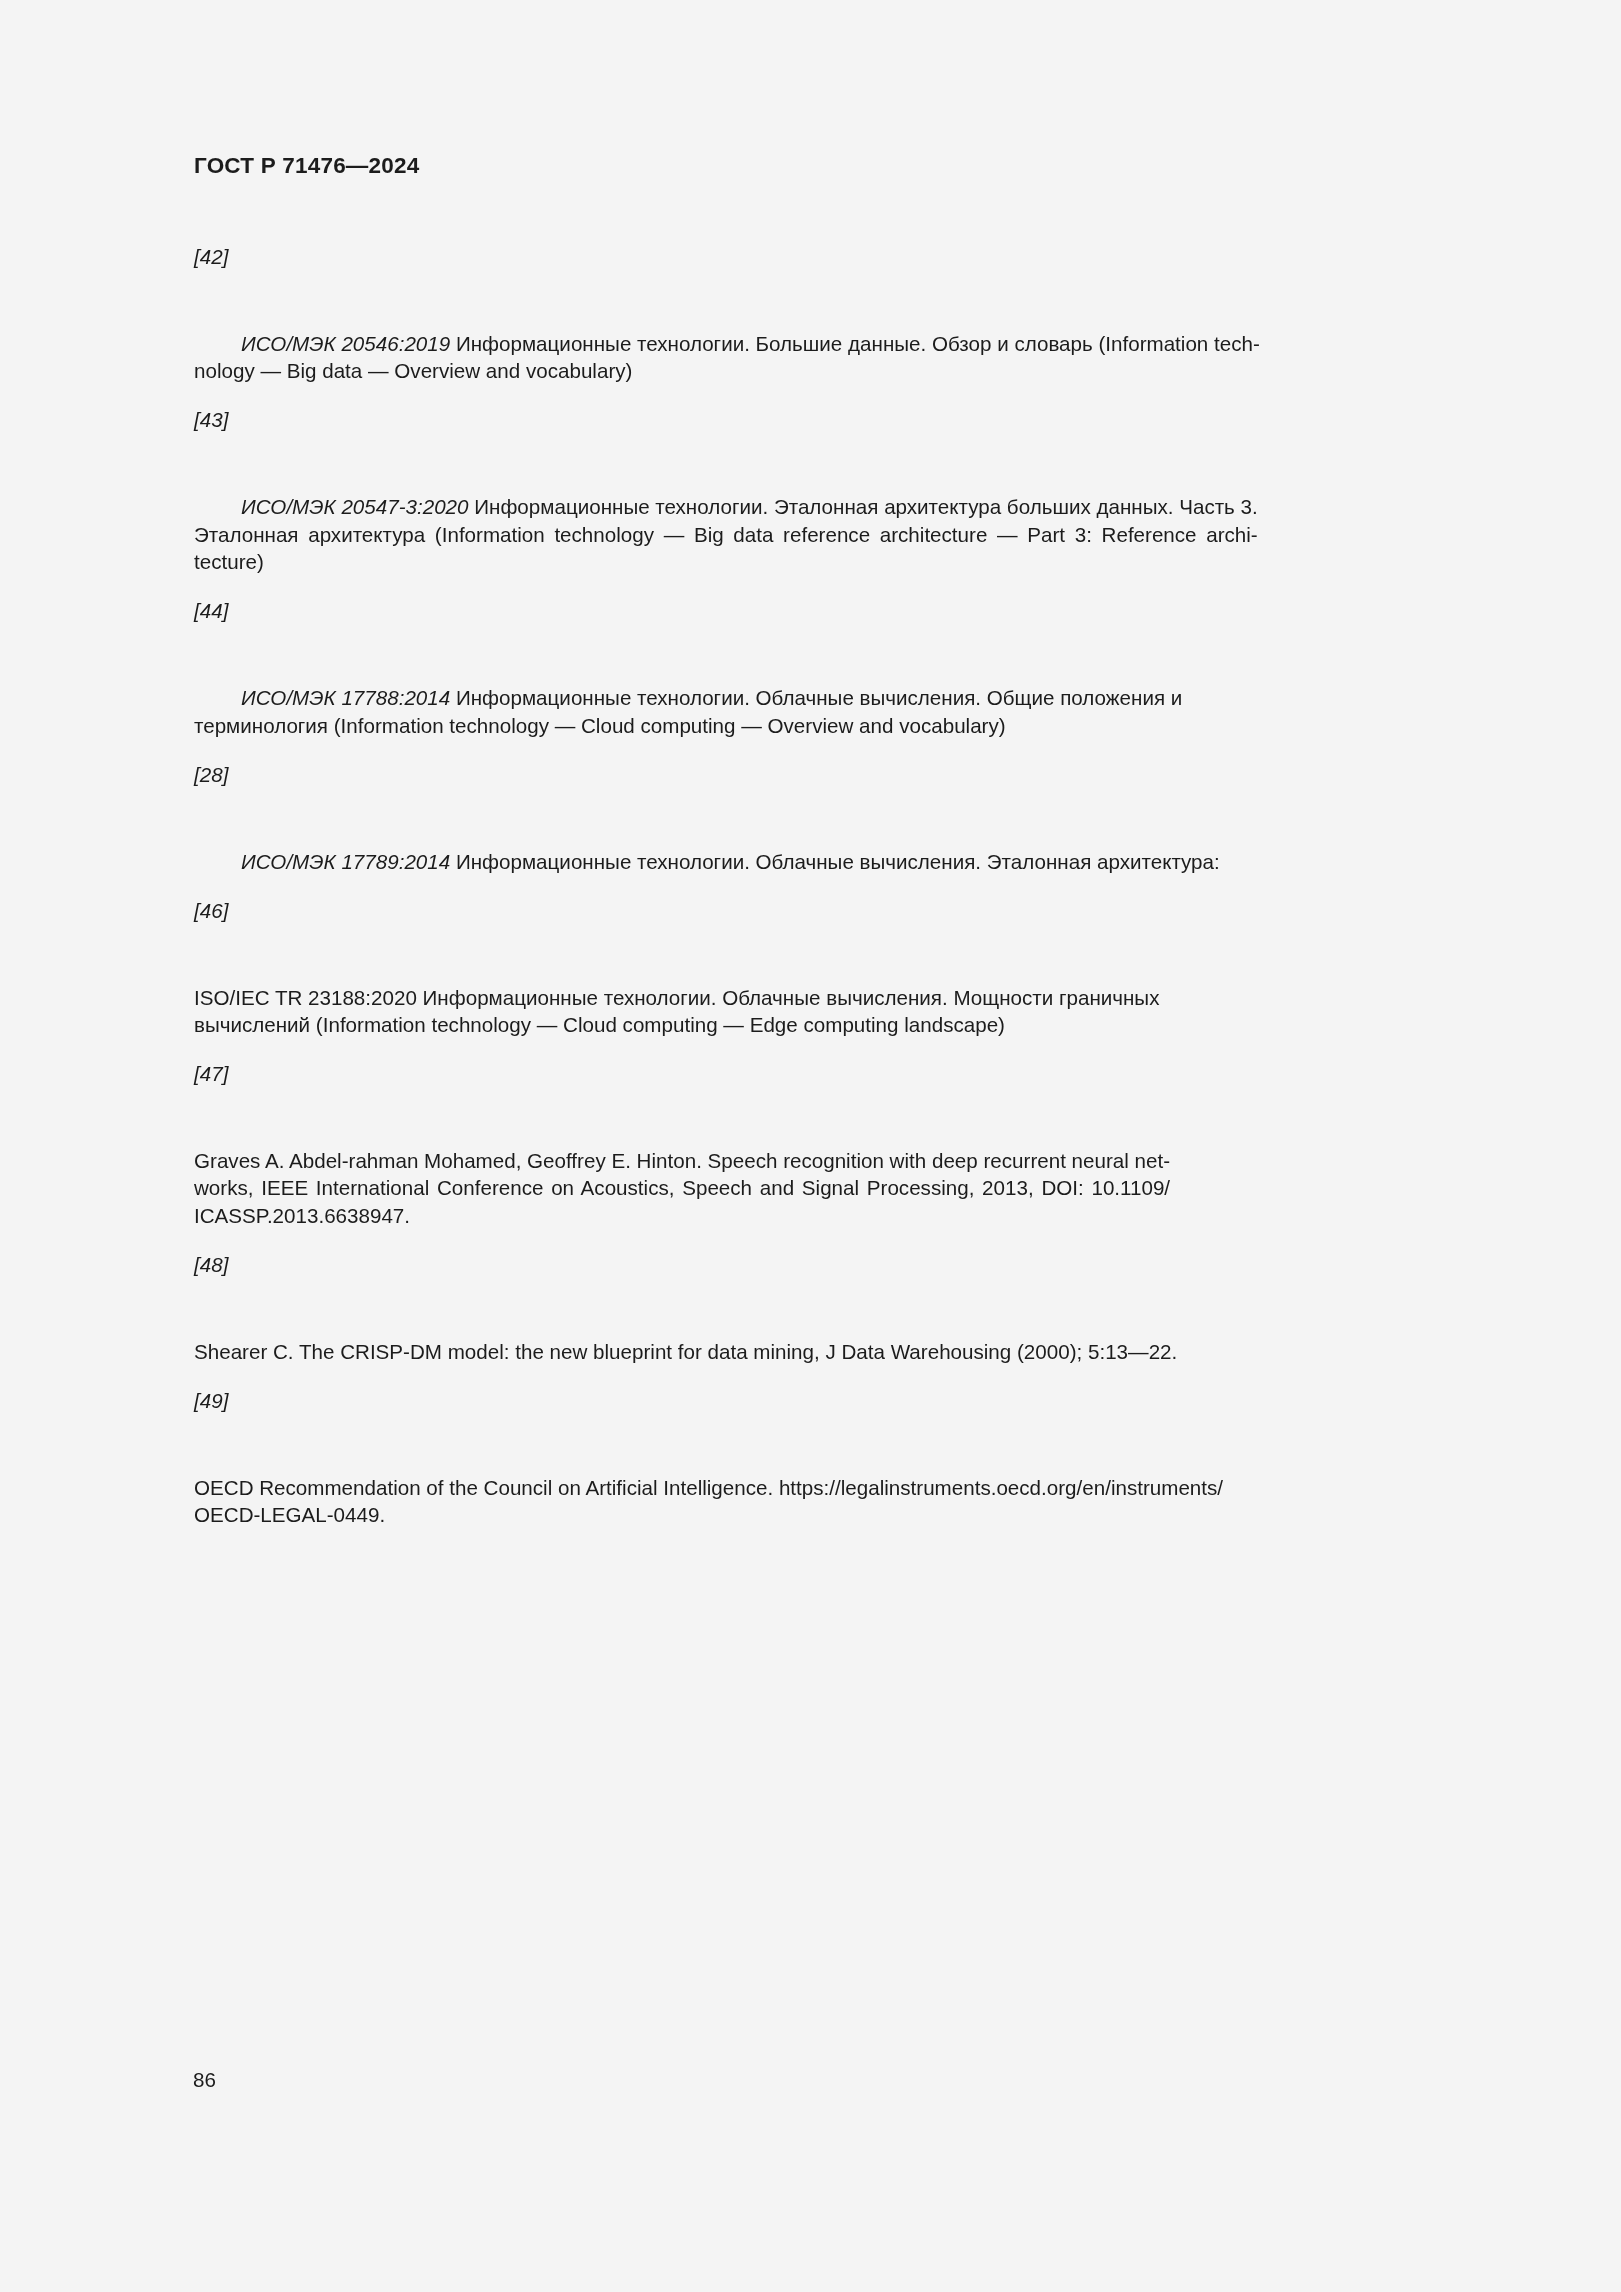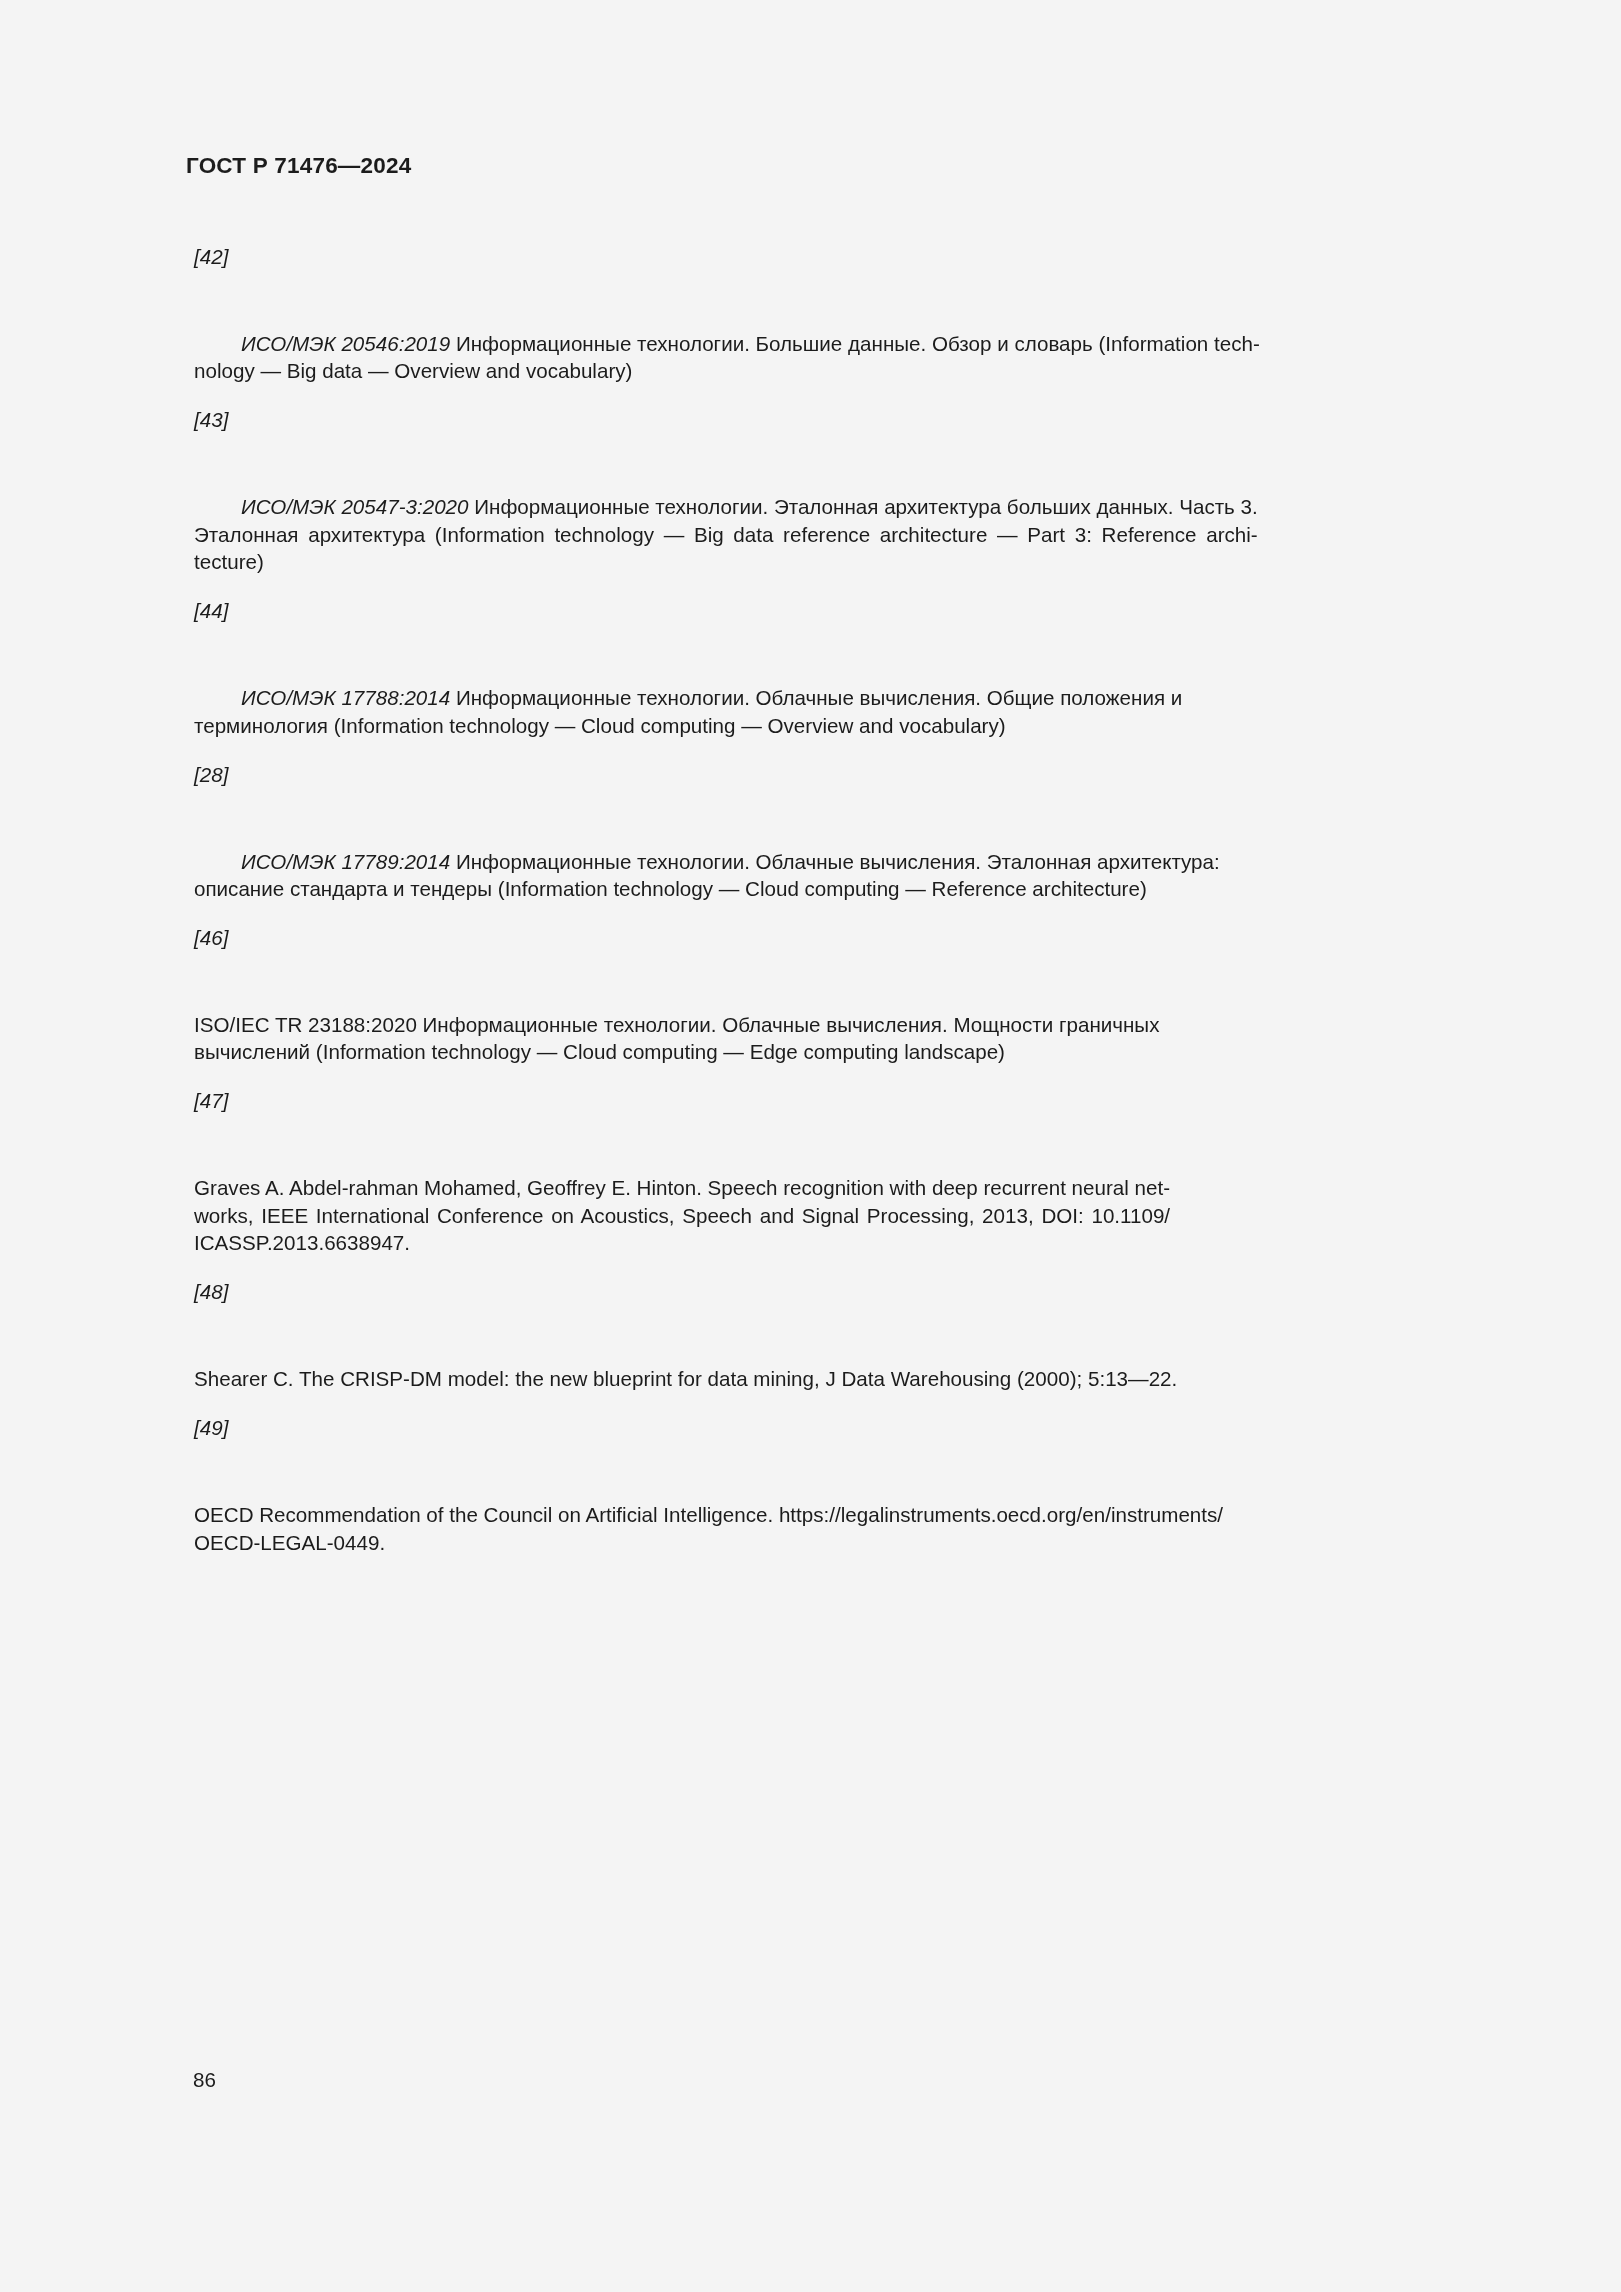--- a/index.html
+++ b/index.html
@@ -11,21 +11,21 @@
     position: relative;
     width: 1621px;
     height: 2293px;
     background: #f4f4f4;
     font-family: "Liberation Sans", "DejaVu Sans", sans-serif;
     color: #1c1c1c;
     overflow: hidden;
   }
   .doc-header {
     position: absolute;
-    left: 186px;
+    left: 194px;
     top: 153px;
     font-size: 22.5px;
     font-weight: bold;
     letter-spacing: 0.2px;
     white-space: nowrap;
   }
   .references {
     position: absolute;
     left: 194px;
     top: 243px;
@@ -92,21 +92,20 @@
         <div class="ref-num">[44]</div>
         <div class="ref-body">
           <div class="ref-line"><span class="desig">ИСО/МЭК 17788:2014</span><span> Информационные технологии. Облачные вычисления. Общие положения и</span></div>
           <div class="ref-line last"><span>терминология (Information technology — Cloud computing — Overview and vocabulary)</span></div>
         </div>
       </div>
       <div class="ref-entry">
         <div class="ref-num">[28]</div>
         <div class="ref-body">
           <div class="ref-line"><span class="desig">ИСО/МЭК 17789:2014</span><span> Информационные технологии. Облачные вычисления. Эталонная архитектура:</span></div>
-          <div class="ref-line last"><span>описание стандарта и тендеры (Information technology — Cloud computing — Reference architecture)</span></div>
         </div>
       </div>
       <div class="ref-entry">
         <div class="ref-num">[46]</div>
         <div class="ref-body">
           <div class="ref-line"><span>ISO/IEC TR 23188:2020 Информационные технологии. Облачные вычисления. Мощности граничных</span></div>
           <div class="ref-line last"><span>вычислений (Information technology — Cloud computing — Edge computing landscape)</span></div>
         </div>
       </div>
       <div class="ref-entry">

